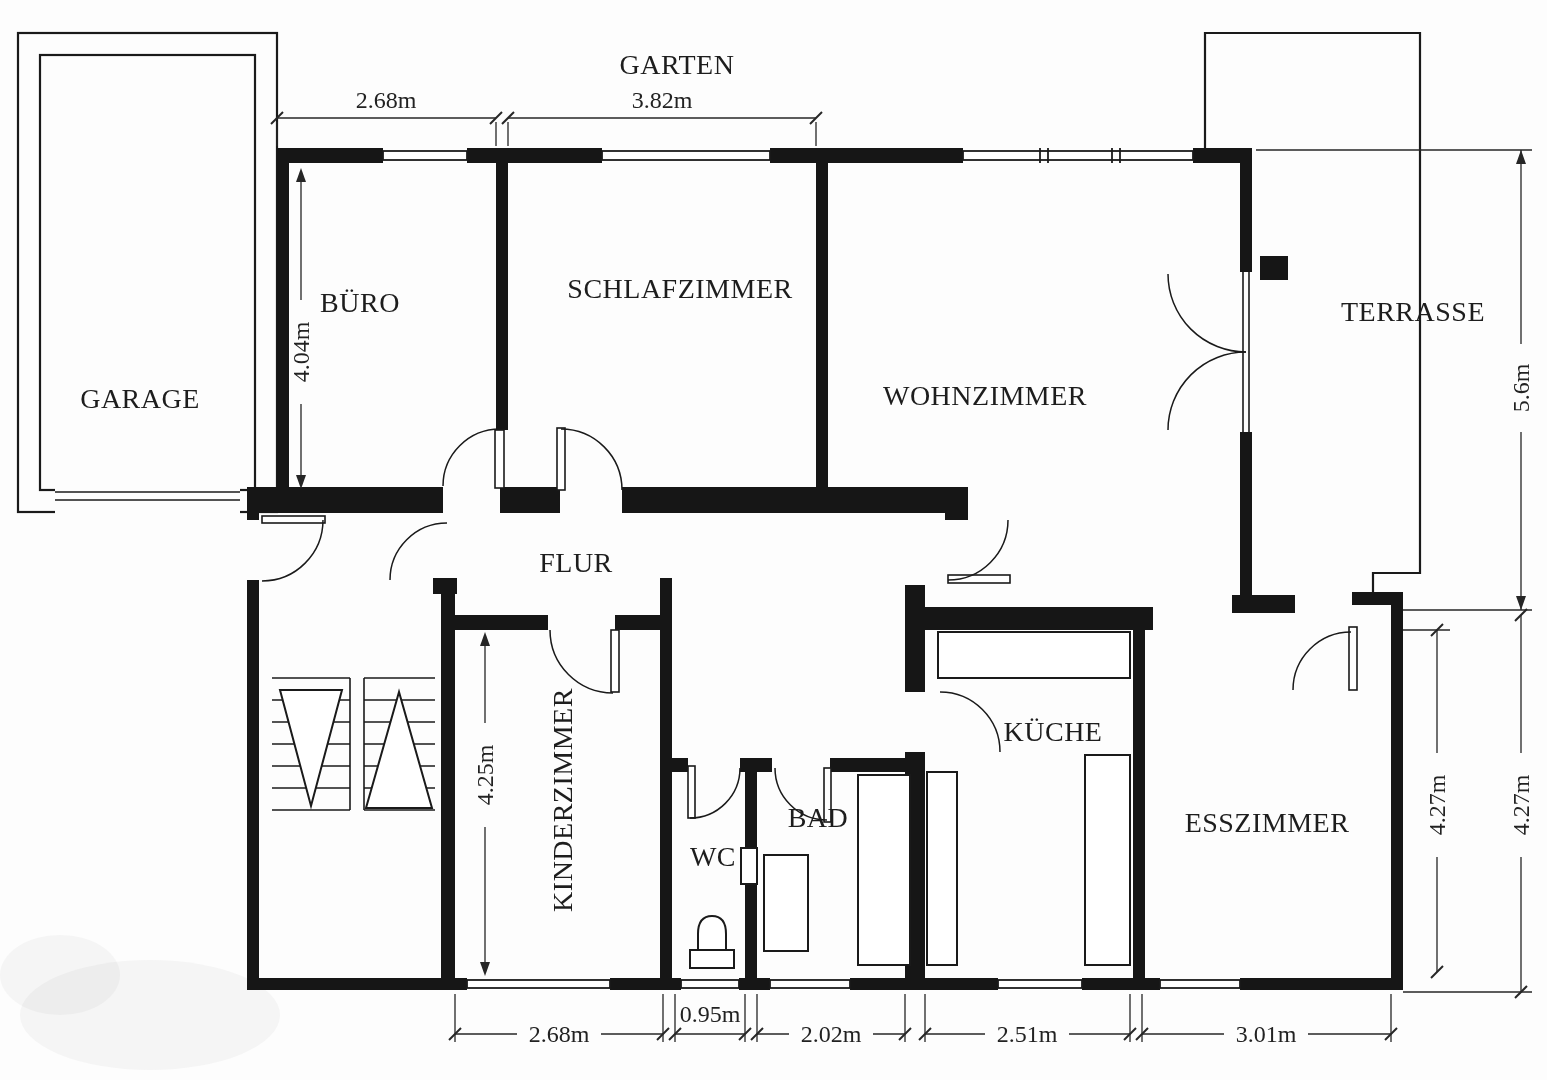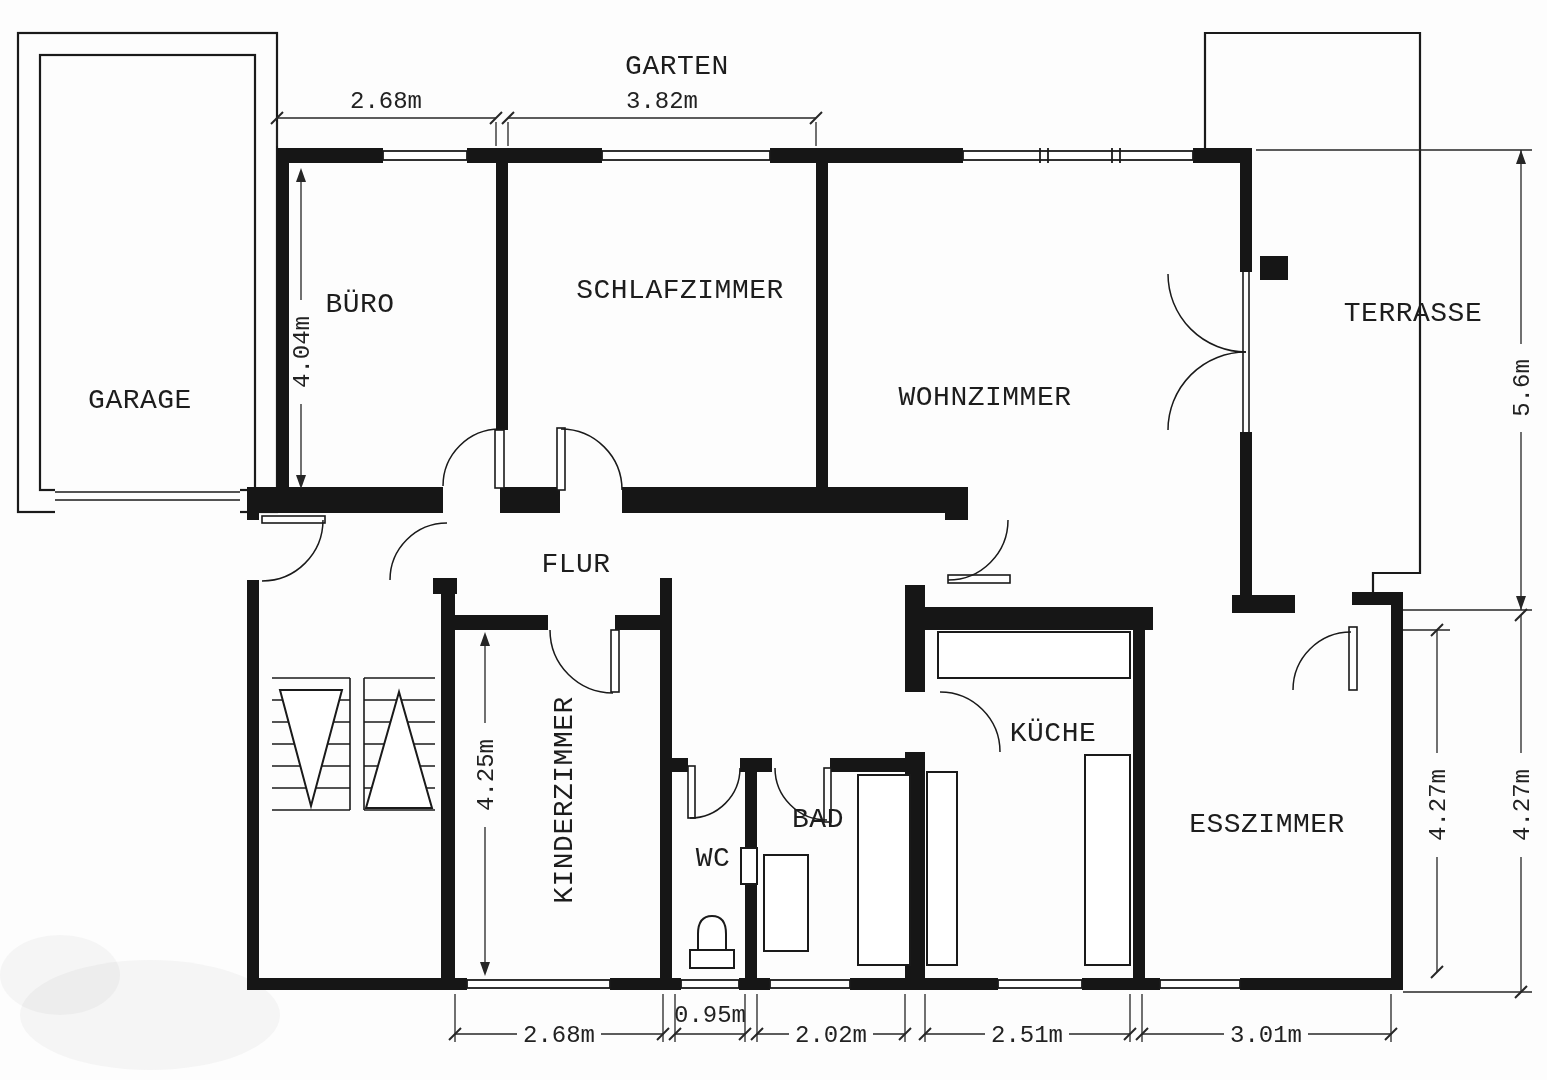--- a/index.html
+++ b/index.html
@@ -1,17 +1,17 @@
 <!DOCTYPE html>
 <html><head>
 <meta charset="utf-8">
 <style>
   html,body{margin:0;padding:0;background:#fdfdfd;}
   .stage{position:relative;width:1547px;height:1080px;background:#fdfdfd;overflow:hidden;
-         font-family:Liberation Mono, monospace;}
+         font-family:Liberation Serif, serif;}
   svg{position:absolute;left:0;top:0;}
   .w   {fill:#161616;stroke:none;}                       
   .tl  {fill:none;stroke:#1a1a1a;stroke-width:2.2;}      
   .tl1 {fill:none;stroke:#1a1a1a;stroke-width:1.6;}
   .win {fill:none;stroke:#1a1a1a;stroke-width:1.8;}
   .arc {fill:none;stroke:#1a1a1a;stroke-width:1.5;}
   .leaf{fill:#ffffff;stroke:#1a1a1a;stroke-width:1.6;}
   .dl  {fill:none;stroke:#262626;stroke-width:1.3;}      
   .tick{stroke:#262626;stroke-width:2;}
   .ah  {fill:#262626;stroke:none;}

